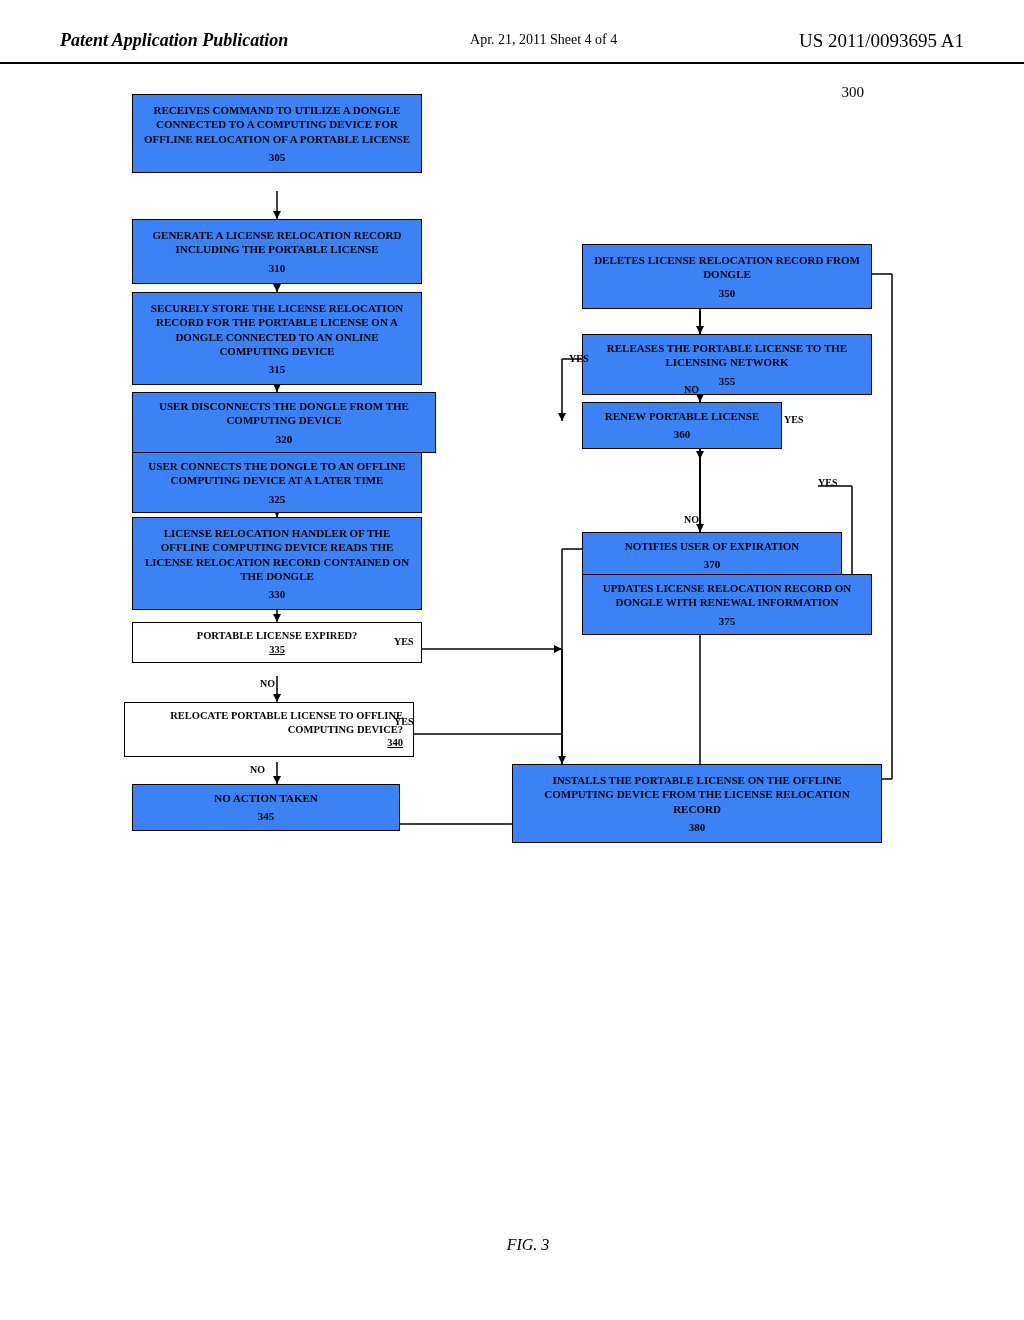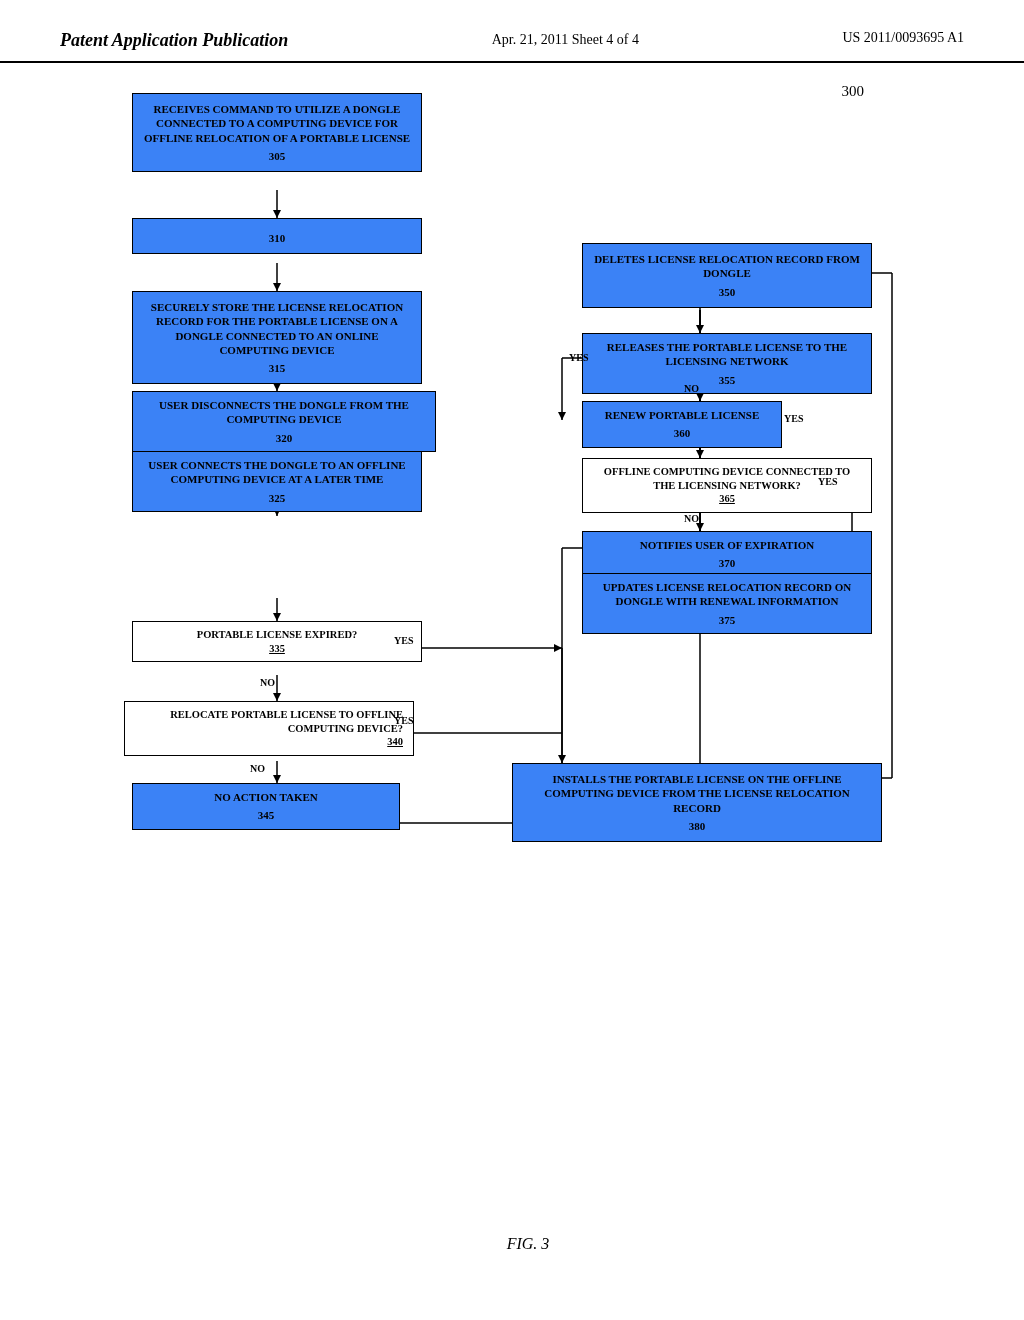--- a/index.html
+++ b/index.html
@@ -33,21 +33,21 @@
       font-size: 18px;
       font-weight: bold;
       font-style: italic;
     }
     .header-center {
       font-size: 14px;
       text-align: center;
       line-height: 1.4;
     }
     .header-right {
-      font-size: 14px;
+      font-size: 19px;
       text-align: right;
     }
 
     
     .flowchart-area {
       padding: 20px 50px 40px 50px;
       position: relative;
       margin-left: 32px;
     }
 
@@ -163,38 +163,43 @@
       <line x1="668" y1="520" x2="668" y2="247" stroke="#000" stroke-width="1.5"></line>
 
     </svg>
 
     <div class="fc-box" style="left:100px; top:30px; width:290px; padding:8px;">
       <div>RECEIVES COMMAND TO UTILIZE A DONGLE CONNECTED TO A COMPUTING DEVICE FOR OFFLINE RELOCATION OF A PORTABLE LICENSE</div>
       <div style="margin-top:4px;">305</div>
     </div>
 
     <div class="fc-box" style="left:100px; top:155px; width:290px; padding:8px;">
+      <div>GENERATE A LICENSE RELOCATION RECORD INCLUDING THE PORTABLE LICENSE</div>
       <div style="margin-top:4px;">310</div>
     </div>
 
     <div class="fc-box" style="left:100px; top:228px; width:290px; padding:8px;">
       <div>SECURELY STORE THE LICENSE RELOCATION RECORD FOR THE PORTABLE LICENSE ON A DONGLE CONNECTED TO AN ONLINE COMPUTING DEVICE</div>
       <div style="margin-top:4px;">315</div>
     </div>
 
     <div class="fc-box" style="left:100px; top:328px; width:304px; padding:6px;">
       <div>USER DISCONNECTS THE DONGLE FROM THE COMPUTING DEVICE</div>
       <div style="margin-top:4px;">320</div>
     </div>
 
     <div class="fc-box" style="left:100px; top:388px; width:290px; padding:6px;">
       <div>USER CONNECTS THE DONGLE TO AN OFFLINE COMPUTING DEVICE AT A LATER TIME</div>
       <div style="margin-top:4px;">325</div>
     </div>
 
+    <div class="fc-box" style="left:100px; top:453px; width:290px; padding:8px;">
+      <div>LICENSE RELOCATION HANDLER OF THE OFFLINE COMPUTING DEVICE READS THE LICENSE RELOCATION RECORD CONTAINED ON THE DONGLE</div>
+      <div style="margin-top:4px;">330</div>
+    </div>
 
     <div style="position:absolute; left:100px; top:558px; width:290px; text-align:center;">
       <div style="border:1.5px solid #000; padding:6px 10px; font-size:10.5px; font-weight:bold; text-transform:uppercase; line-height:1.3; background:#fff;">
         <span>PORTABLE LICENSE EXPIRED?</span><br>
         <span style="text-decoration:underline;">335</span>
       </div>
     </div>
 
     <div style="position:absolute; left:362px; top:572px; font-size:10px; font-weight:bold;">YES</div>
 
@@ -230,32 +235,26 @@
 
     <div style="position:absolute; left:537px; top:289px; font-size:10px; font-weight:bold;">YES</div>
 
     <div class="fc-box" style="left:550px; top:338px; width:200px; padding:6px;">
       <div>RENEW PORTABLE LICENSE</div>
       <div style="margin-top:4px;">360</div>
     </div>
 
     <div style="position:absolute; left:752px; top:350px; font-size:10px; font-weight:bold;">YES</div>
 
-    <div style="position:absolute; left:550px; top:395px; width:290px; text-align:center;">
-      <div style="border:1.5px solid #000; padding:6px 10px; font-size:10.5px; font-weight:bold; text-transform:uppercase; line-height:1.3; background:#fff;">
-        <span>OFFLINE COMPUTING DEVICE CONNECTED TO THE LICENSING NETWORK?</span><br>
-        <span style="text-decoration:underline;">365</span>
-      </div>
-    </div>
 
     <div style="position:absolute; left:652px; top:450px; font-size:10px; font-weight:bold;">NO</div>
 
     <div style="position:absolute; left:786px; top:413px; font-size:10px; font-weight:bold;">YES</div>
 
-    <div class="fc-box" style="left:550px; top:468px; width:290px; padding:6px;">
+    <div class="fc-box" style="left:550px; top:468px; width:260px; padding:6px;">
       <div>NOTIFIES USER OF EXPIRATION</div>
       <div style="margin-top:4px;">370</div>
     </div>
 
     <div class="fc-box" style="left:550px; top:510px; width:290px; padding:6px;">
       <div>UPDATES LICENSE RELOCATION RECORD ON DONGLE WITH RENEWAL INFORMATION</div>
       <div style="margin-top:4px;">375</div>
     </div>
 
     <div class="fc-box" style="left:480px; top:700px; width:370px; padding:8px;">

